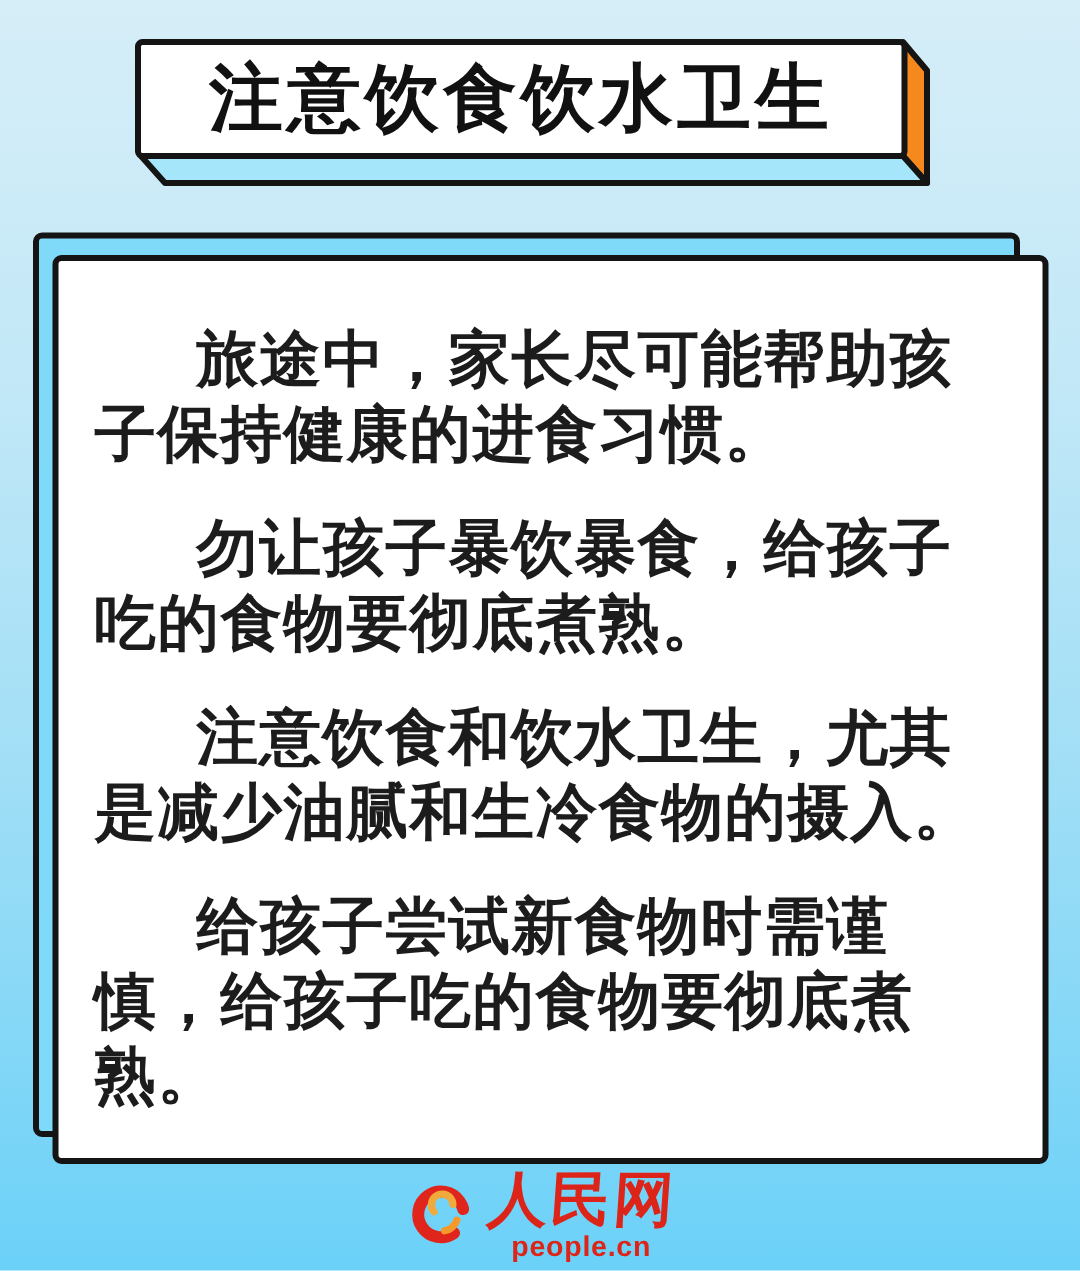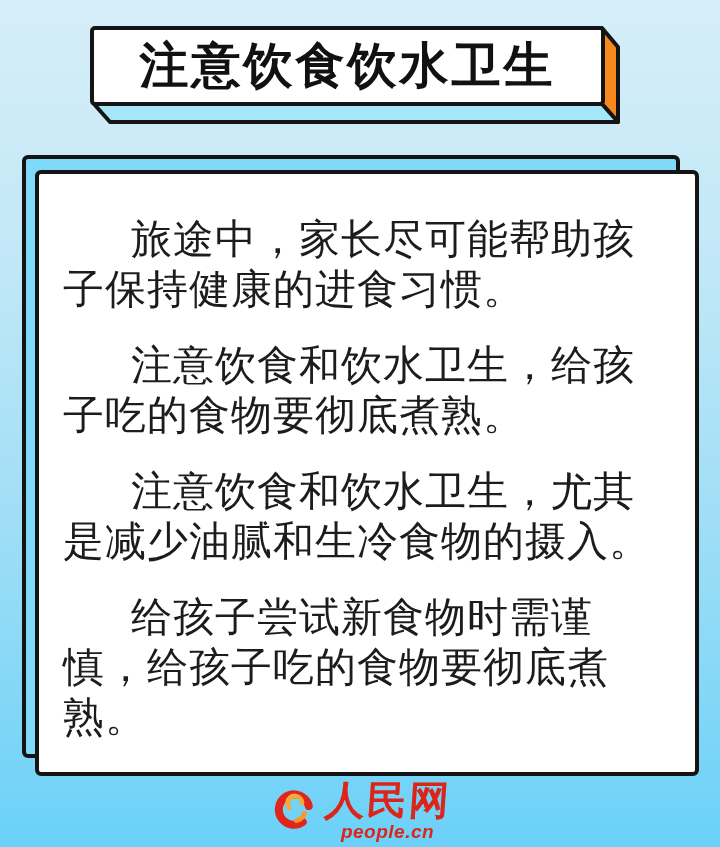--- a/index.html
+++ b/index.html
@@ -28,59 +28,59 @@
     position:absolute;left:35px;top:170px;width:664px;height:606px;
     box-sizing:border-box;border:4px solid #141414;border-radius:6px;
     background:#ffffff;
     padding:40px 30px 0 24px;
   }
   .card-front p{
     width:588px;
     margin:0 0 26px 0;
     font-size:41px;line-height:50px;letter-spacing:1px;
     text-indent:68px;
-    color:#1c1c1c;font-weight:400;
+    color:#1c1c1c;font-weight:700;
     word-break:normal;line-break:strict;
   }
   
   .footer{
     position:absolute;left:0;top:779px;width:720px;
     display:flex;justify-content:center;align-items:flex-start;gap:7px;
   }
   .logo-mark{width:48px;height:58px;flex:0 0 auto;}
   .logo-texts{display:flex;flex-direction:column;align-items:center;}
   .logo-cn{
     font-size:40px;line-height:42px;font-weight:700;
     color:#dd2418;letter-spacing:2px;white-space:nowrap;
     transform:skewX(-4deg);
   }
   .logo-en{
     font-size:19px;line-height:20px;font-weight:700;
-    color:#dd2418;letter-spacing:0.5px;margin-top:1px;font-style:italic;
+    color:#dd2418;letter-spacing:0.5px;margin-top:1px;
   }
 </style>
 </head>
 <body>
 
 <div class="page">
 
   <svg class="banner-svg" width="720" height="140" viewBox="0 0 720 140">
 
     <polygon points="602,28 618,47 618,122 602,104" fill="#f6891e" stroke="#141414" stroke-width="4" stroke-linejoin="round"></polygon>
 
     <polygon points="94,104 602,104 618,122 110,122" fill="#a5e6fb" stroke="#141414" stroke-width="4" stroke-linejoin="round"></polygon>
 
     <rect x="92" y="28" width="511" height="76" rx="3" fill="#ffffff" stroke="#141414" stroke-width="4"></rect>
   </svg>
   <div class="banner-title">注意饮食饮水卫生</div>
 
   <div class="card-back"></div>
   <div class="card-front">
     <p>旅途中，家长尽可能帮助孩子保持健康的进食习惯。</p>
-    <p>注意饮食和饮水卫生，给孩子吃的食物要彻底煮熟。</p>
+    <p>勿让孩子暴饮暴食，给孩子吃的食物要彻底煮熟。</p>
     <p>注意饮食和饮水卫生，尤其是减少油腻和生冷食物的摄入。</p>
     <p>给孩子尝试新食物时需谨慎，给孩子吃的食物要彻底煮熟。</p>
   </div>
 
   <div class="footer">
     <svg class="logo-mark" viewBox="0 0 60 72">
 
       <circle cx="30" cy="38" r="19" fill="none" stroke="#e0261c" stroke-width="10" stroke-linecap="round" stroke-dasharray="96 24" transform="rotate(55 30 38)"></circle>
 
       <circle cx="31" cy="30" r="9" fill="none" stroke="#f2a räkna93c" stroke-width="6" stroke-linecap="round" stroke-dasharray="34 23" transform="rotate(140 31 30)" style="stroke:#f2a93c"></circle>

